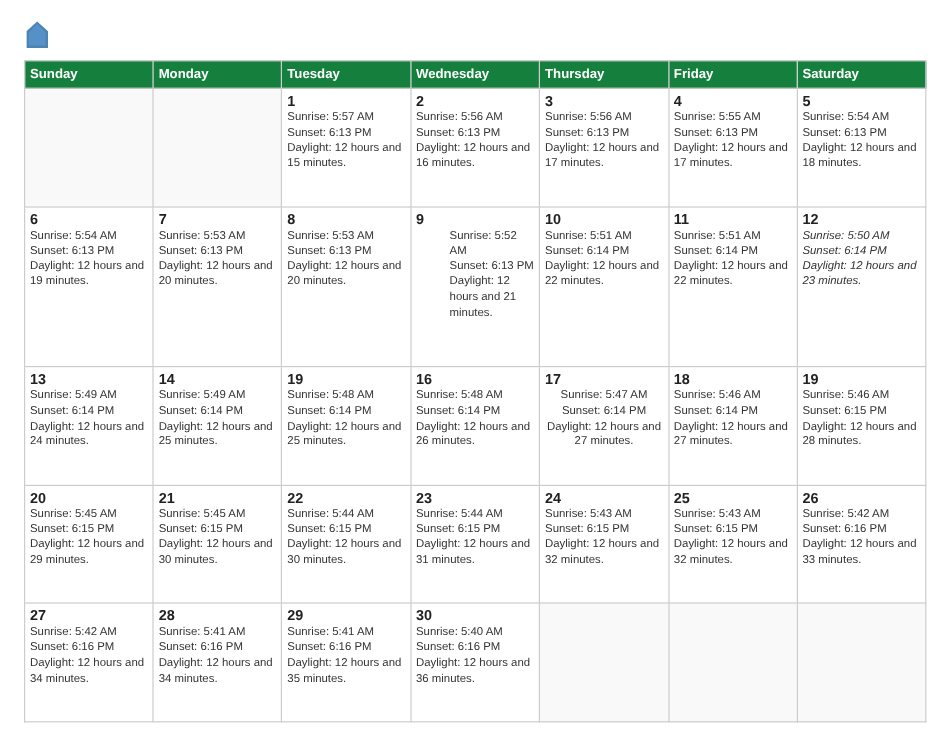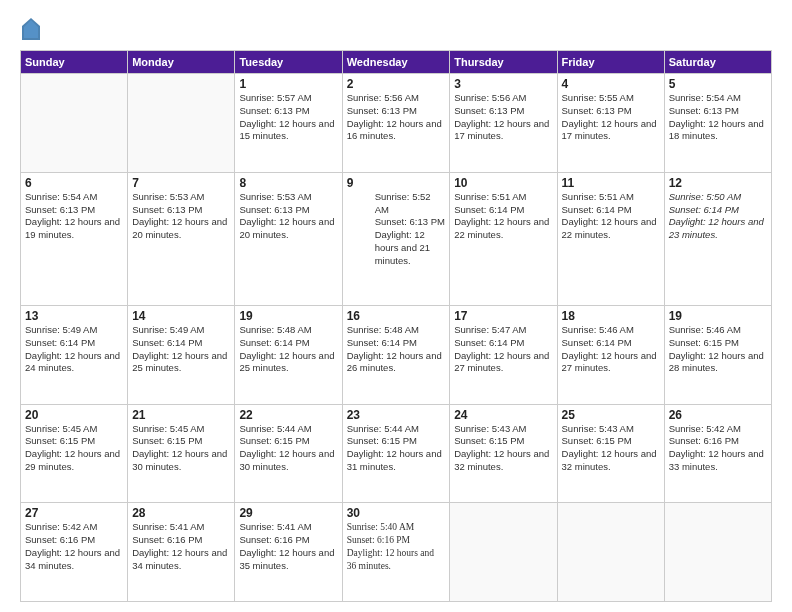--- a/index.html
+++ b/index.html
@@ -60,21 +60,21 @@
     .location-title {
       font-size: 14px;
       color: #444;
     }
     .calendar {
       border-collapse: collapse;
       width: 100%;
       flex: 1;
     }
     .calendar th {
-      background-color: #4c1d95;
+      background-color: #15803d;
       color: #fff;
       font-size: 11px;
       font-weight: bold;
       padding: 5px 4px;
       text-align: left;
       border: 1px solid #ccc;
     }
     .calendar td {
       border: 1px solid #ccc;
       vertical-align: top;
@@ -234,21 +234,21 @@
 Daylight: 12 hours and 25 minutes.</div>
           </td>
           <td>
             <span class="day-number">16</span>
             <div class="day-info" style="white-space: pre-line;">Sunrise: 5:48 AM
 Sunset: 6:14 PM
 Daylight: 12 hours and 26 minutes.</div>
           </td>
           <td>
             <span class="day-number">17</span>
-            <div class="day-info" style="white-space: pre-line;">Sunrise: 5:47 AM
+            <div class="day-info" style="white-space: pre-line; text-align: center;">Sunrise: 5:47 AM
 Sunset: 6:14 PM
 Daylight: 12 hours and 27 minutes.</div>
           </td>
           <td>
             <span class="day-number">18</span>
             <div class="day-info" style="white-space: pre-line;">Sunrise: 5:46 AM
 Sunset: 6:14 PM
 Daylight: 12 hours and 27 minutes.</div>
           </td>
           <td>
@@ -316,21 +316,21 @@
 Daylight: 12 hours and 34 minutes.</div>
           </td>
           <td>
             <span class="day-number">29</span>
             <div class="day-info" style="white-space: pre-line;">Sunrise: 5:41 AM
 Sunset: 6:16 PM
 Daylight: 12 hours and 35 minutes.</div>
           </td>
           <td>
             <span class="day-number">30</span>
-            <div class="day-info" style="white-space: pre-line; font-family: Liberation Serif, serif;">Sunrise: 5:40 AM
+            <div class="day-info" style="white-space: pre-line;">Sunrise: 5:40 AM
 Sunset: 6:16 PM
 Daylight: 12 hours and 36 minutes.</div>
           </td>
           <td class="empty"></td>
           <td class="empty"></td>
           <td class="empty"></td>
         </tr>
       </tbody>
   </table>
 </div>

